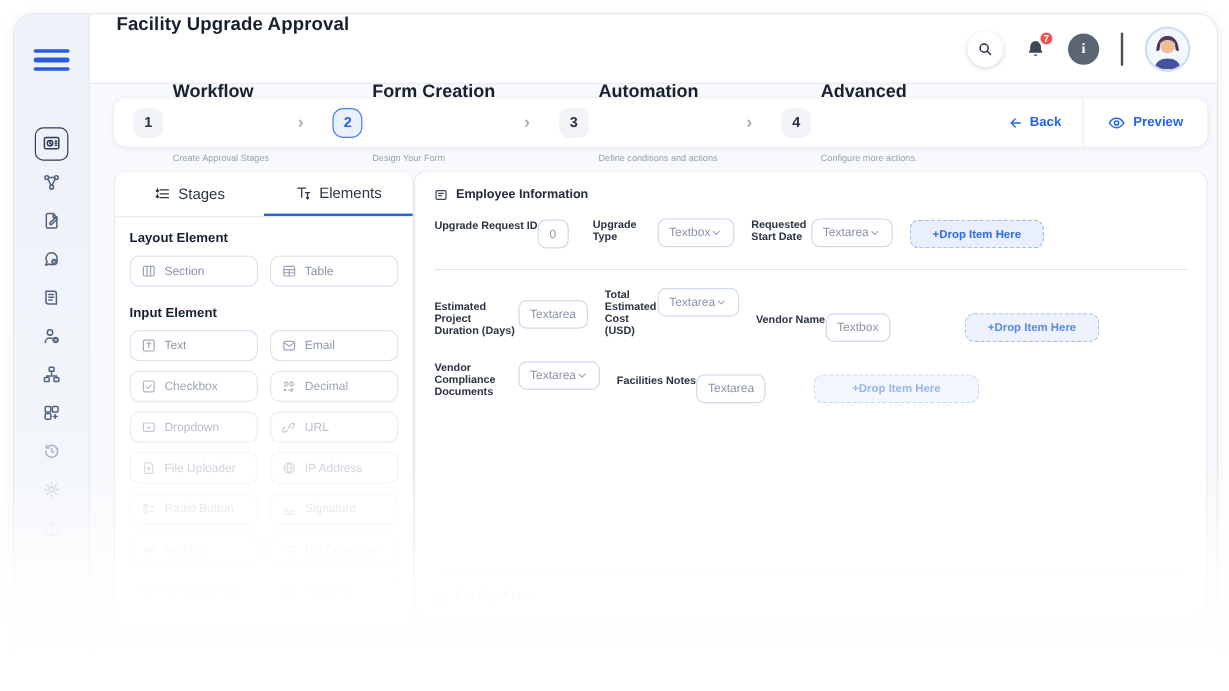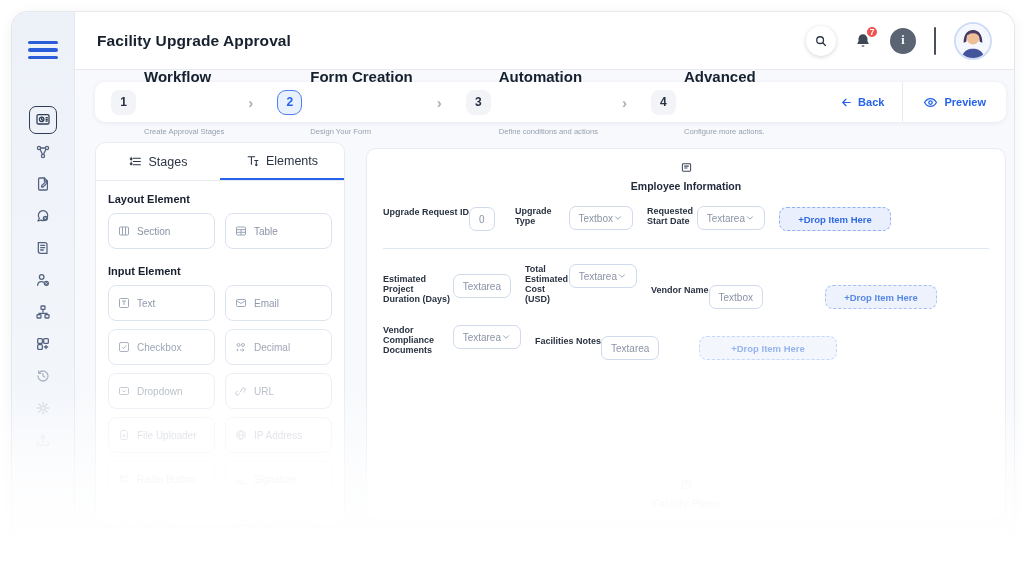--- a/index.html
+++ b/index.html
@@ -21,21 +21,21 @@
   .side-btn { width:28px; height:28px; display:flex; align-items:center; justify-content:center;
     margin-bottom:4px; color:#53637f; border-radius:7px; cursor:pointer; }
   .side-btn svg { width:16px; height:16px; }
   .side-btn.active { border:1.5px solid #2f3d57; color:#2f3d57; }
   .side-btn:nth-of-type(10){ opacity:.45; }
   .side-btn:nth-of-type(11){ opacity:.22; }
   .side-btn:nth-of-type(12){ opacity:.10; }
 
   
   .topbar { position:absolute; left:63px; top:0; right:0; height:58px; background:#fff;
-    border-bottom:1px solid #e8eaef; display:flex; align-items:center; padding:0 22px; }
+    border-bottom:1px solid #e8eaef; display:flex; padding:0 22px; }
   .page-title { font-size:15.5px; font-weight:700; color:#17202e; letter-spacing:.1px; }
   .topbar-right { margin-left:auto; display:flex; align-items:center; gap:18px; }
   .icon-circle { width:30px; height:30px; border-radius:50%; background:#fff;
     box-shadow:0 1px 4px rgba(20,30,60,.18); display:flex; align-items:center;
     justify-content:center; cursor:pointer; }
   .bell-wrap { position:relative; cursor:pointer; display:flex; }
   .badge { position:absolute; top:-7px; right:-7px; min-width:14px; height:14px;
     border-radius:8px; background:#f05252; color:#fff; font-size:8.5px; font-weight:700;
     display:flex; align-items:center; justify-content:center; border:2px solid #fff;
     padding:0 2px; }
@@ -65,44 +65,44 @@
   .step-sub { font-size:7.6px; color:#97a0af;margin-top:40px; }
   .chev { color:#aab2bf; font-size:15px; font-weight:700; }
   .stepper-actions { display:flex; align-items:stretch; height:100%;text-align:right; }
   .back-btn { display:flex; align-items:center; gap:5px; color:#2563eb; font-size:11px;
     font-weight:600; padding:0 18px; cursor:pointer; }
   .v-sep { width:1px; background:#e6eaf1; }
   .preview-btn { display:flex; align-items:center; gap:6px; color:#2563eb; font-size:11px;
     font-weight:600; padding:0 20px; cursor:pointer; }
 
   
-  .work-row { display:flex; gap:21px; margin-top:20px; align-items:center; }
+  .work-row { display:flex; gap:0; margin-top:20px; align-items:flex-start; }
 
   
   .left-panel { width:250px; background:#fff; border:1px solid #e7ebf2; border-radius:10px;
     height:384px; overflow:hidden; }
   .tabs { display:flex; border-bottom:1px solid #e7ebf2; }
   .tab { flex:1; display:flex; align-items:center; justify-content:center; gap:7px;
     height:37px; font-size:12.5px; color:#2b3546; cursor:pointer; }
   .tab.active { border-bottom:2.5px solid #2563eb; font-weight:400; }
   .panel-body { padding:12px 12px 0 12px; }
   .group-heading { font-size:11px; font-weight:700; color:#16202e; margin-bottom:8px; }
   .el-grid { display:grid; grid-template-columns:1fr 1fr; gap:8px 10px; margin-bottom:16px; }
-  .el-item { height:36px; border:1px solid #dbe3f0; border-radius:8px; background:#fff;
+  .el-item { height:26px; border:1px solid #dbe3f0; border-radius:8px; background:#fff;
     display:flex; align-items:center; gap:7px; padding:0 9px; font-size:10px; color:#8a93a6;
     cursor:grab; }
   .el-item svg { width:12px; height:12px; color:#9aa4b6; flex:none; }
   .fade-1{opacity:.95} .fade-2{opacity:.82} .fade-3{opacity:.60} .fade-4{opacity:.40}
   .fade-5{opacity:.28} .fade-6{opacity:.15} .fade-7{opacity:.08}
 
   
   .canvas { flex:1; background:#fff; border:1px solid #e7ebf2; border-radius:10px;
     height:372px; padding:13px 16px 10px 16px; display:flex; flex-direction:column; }
   .canvas-header { display:flex; align-items:center; gap:7px; font-size:10.5px;
-    font-weight:600; color:#222c3c; margin-bottom:14px;flex-direction:column; }
+    font-weight:600; color:#222c3c; margin-bottom:14px; }
   .canvas-header svg { width:11px; height:11px; color:#3a445a; }
   .f-row { display:flex; gap:14px; align-items:flex-end; }
   .f-col { display:flex; flex-direction:row; }
   .f-label { font-size:9px; font-weight:700; color:#2a3342; margin-bottom:5px; }
   .fld { height:24px; border:1px solid #cfdaea; border-radius:7px; background:#fff;
     display:flex; align-items:center; padding:0 9px; font-size:10px; color:#8a93a6;
     cursor:text; }
   .fld .chevron { margin-left:auto; display:flex; }
   .drop { height:24px; min-width:112px; border:1.4px dashed #8fb0f4; border-radius:8px;
     background:#e9effc; color:#2f6bdf; font-size:9.5px; font-weight:600;

